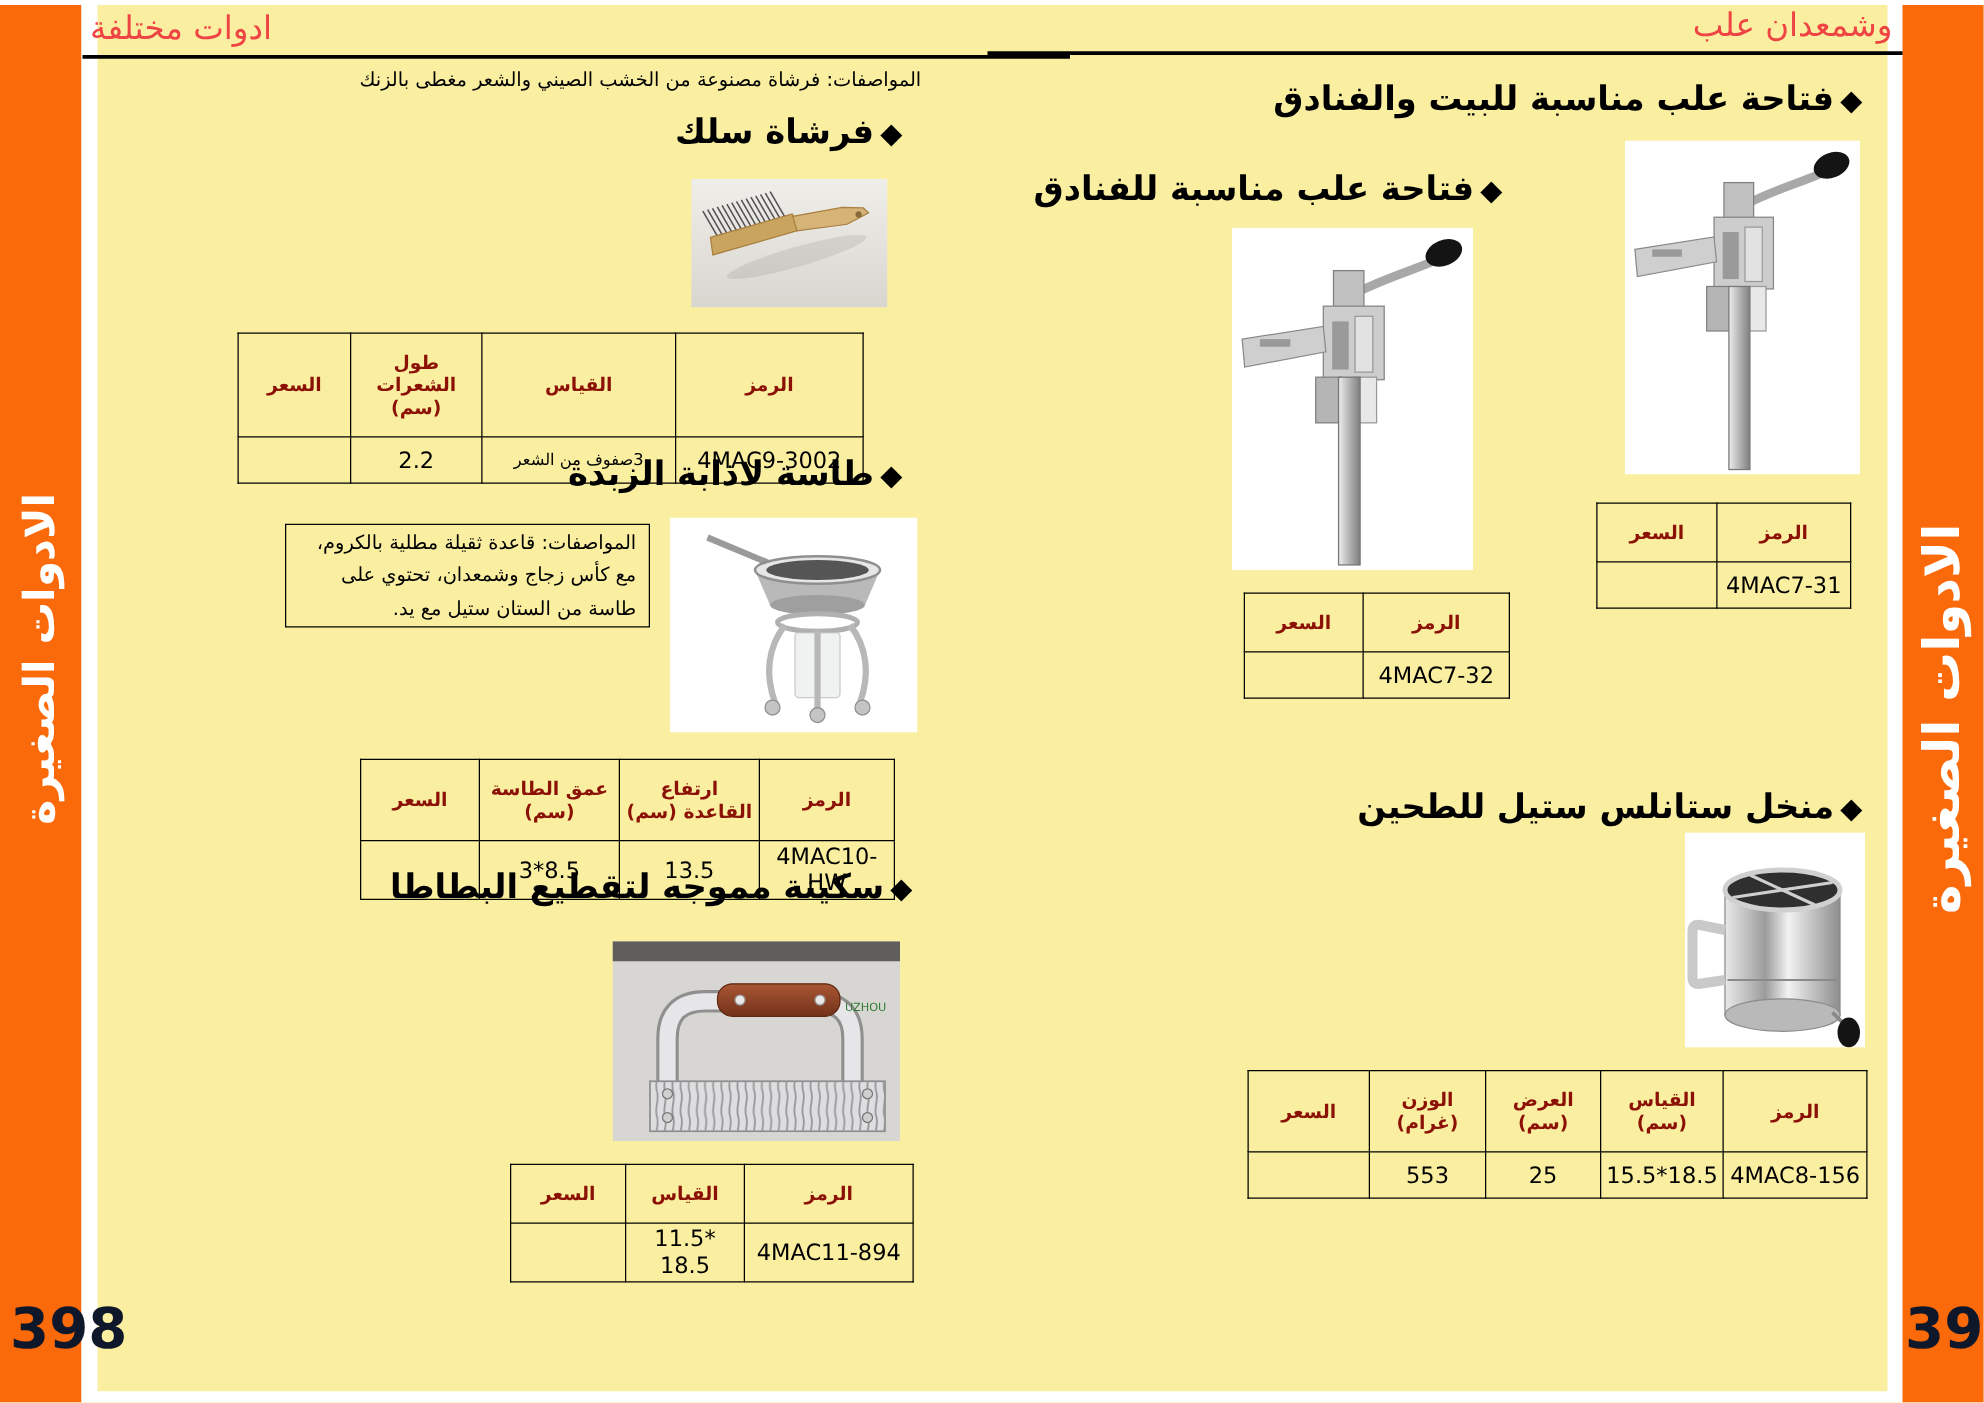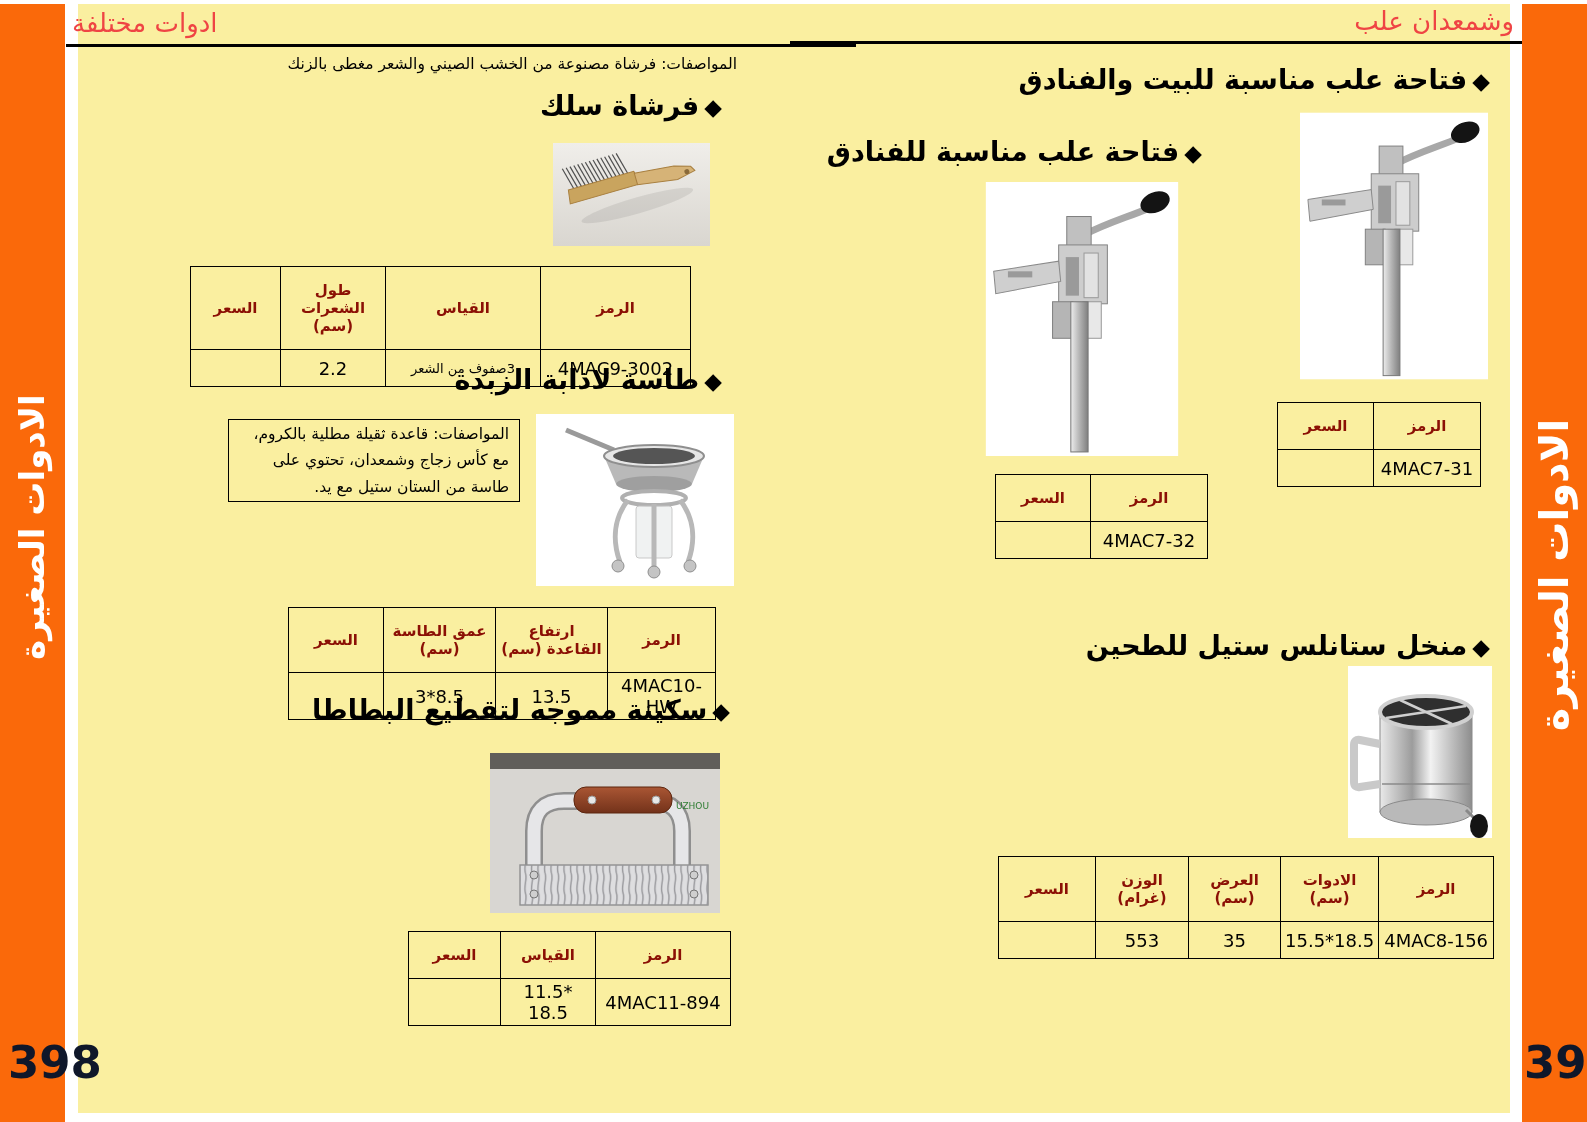--- a/index.html
+++ b/index.html
@@ -327,28 +327,28 @@
     <colgroup>
         <col style="width:115px">
         <col style="width:93px">
         <col style="width:92px">
         <col style="width:93px">
         <col style="width:97px">
       </colgroup>
     <tbody>
         <tr>
       <th>الرمز</th>
-      <th>الادوات (سم)</th>
+      <th>القياس (سم)</th>
       <th>العرض (سم)</th>
       <th>الوزن (غرام)</th>
       <th>السعر</th>
     </tr>
     <tr>
       <td class="num">4MAC8-156</td>
       <td class="num">15.5*18.5</td>
-      <td class="num">35</td>
+      <td class="num">25</td>
       <td class="num">553</td>
       <td class="num"></td>
     </tr>
   </tbody>
     </table>
 
 </div>
 
 </body></html>

